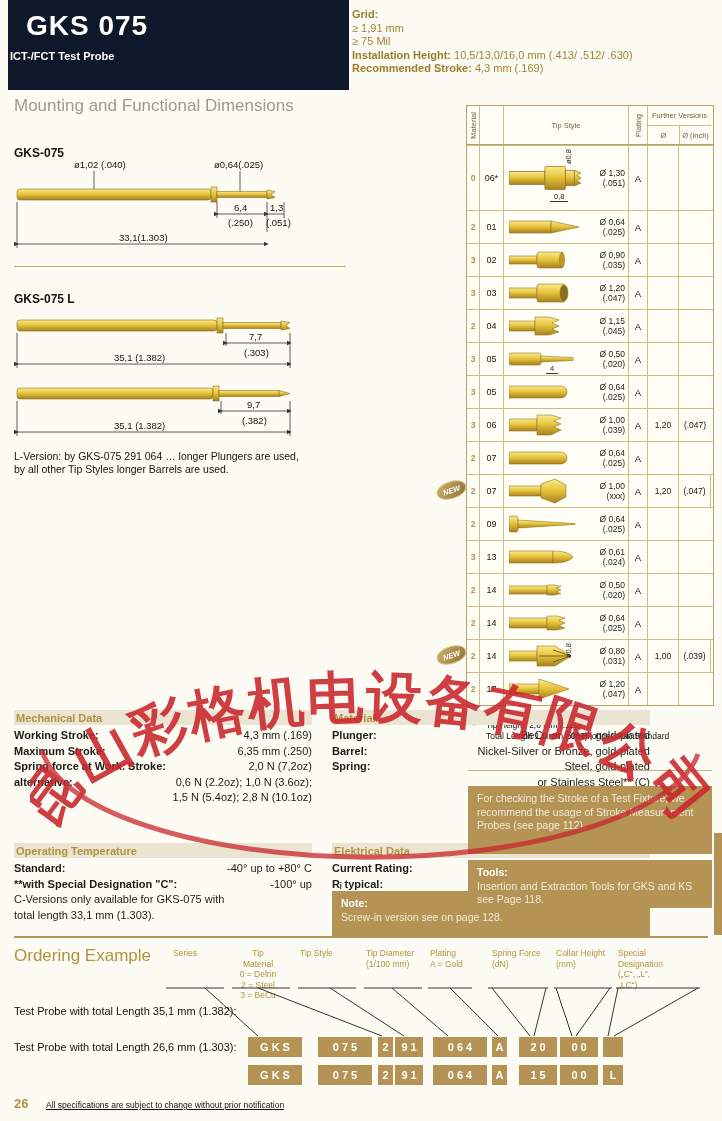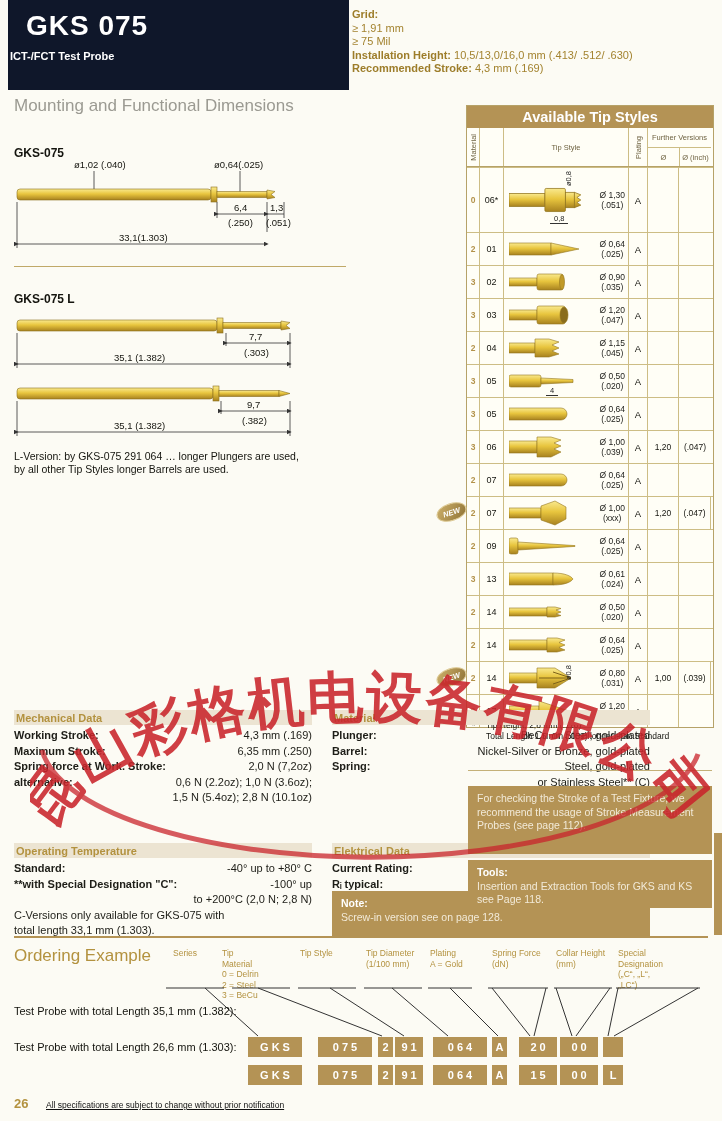--- a/index.html
+++ b/index.html
@@ -37,21 +37,21 @@
   .fv-bot span:first-child{border-right:1px solid #cdbd85;}
   .trow{display:grid;grid-template-columns:13px 24px 125px 19px 31px 32px;height:32px;border-top:1px solid #cdbd85;position:relative;}
   .trow.tall{height:64px;}
   .trow>div{border-right:1px solid #cdbd85;display:flex;align-items:center;justify-content:center;overflow:visible;}
   .trow>div:last-child{border-right:none;}
   .c-mat{font-size:8.5px;font-weight:bold;color:#b3924a;}
   .c-code{font-size:9px;color:#15150f;}
   .c-tip{position:relative;justify-content:flex-start!important;}
   .c-tip svg{position:absolute;left:5px;top:50%;transform:translateY(-50%);}
   .dia{position:absolute;right:3px;top:50%;transform:translateY(-50%);font-size:8.5px;line-height:10px;
-       text-align:center;color:#1c1c18;}
+       text-align:right;color:#1c1c18;}
   .c-pl{font-size:9.5px;color:#15150f;}
   .c-fv{font-size:8.5px;color:#15150f;}
   .dim{position:absolute;font-size:7.5px;color:#222;}
   .dim.flat{bottom:1px;left:42px;border-bottom:1px solid #333;padding:0 4px;}
   .tall .dim.flat{bottom:8px;left:46px;}
   .dim.rot{top:6px;right:52px;transform:rotate(-90deg);transform-origin:center;}
   .new-badge{position:absolute;left:-31px;top:6px;width:29px;height:16px;border-radius:50%;
      background:linear-gradient(135deg,#cdb06b,#8f7336);border:1px solid #dcc892;color:#fff;
      font-size:7.5px;font-style:italic;font-weight:bold;display:flex;align-items:center;justify-content:center;
      transform:rotate(-18deg);}
@@ -171,21 +171,20 @@
     <line class="dimline" x1="3" y1="126" x2="276" y2="126" marker-start="url(#arr)" marker-end="url(#arr)"></line>
     <text class="dimtxt" x="100" y="123">35,1 (1.382)</text>
   </svg>
 
   <div class="lnote">
     <div>L-Version: by GKS-075 291 064 … longer Plungers are used,</div>
     <div>by all other Tip Styles longer Barrels are used.</div>
   </div>
 
   <div class="tiptable">
-    <div class="tt-title">Available Tip Styles</div>
     <div class="tt-head">
       <div>
           <span class="vt">Material</span>
         </div>
       <div></div>
       <div>Tip Style</div>
       <div>
           <span class="vt">Plating</span>
         </div>
       <div class="fv-wrap" style="grid-column:5/7;display:flex;align-items:center;">
@@ -483,24 +482,20 @@
   <div class="block" style="left:14px;top:843px;width:298px">
       <div class="band">Operating Temperature</div>
       <div class="sline">
         <span class="lbl">Standard:</span>
         <span class="val">-40° up to +80° C</span>
       </div>
       <div class="sline">
         <span class="lbl">**with Special Designation "C":</span>
         <span class="val">-100° up</span>
       </div>
-      <div class="sline">
-        <span class="lbl"></span>
-        <span class="val">to +200°C (2,0 N; 2,8 N)</span>
-      </div>
       <div class="pline">C-Versions only available for GKS-075 with</div>
       <div class="pline">total length 33,1 mm (1.303).</div>
     </div>
   <div class="block" style="left:332px;top:843px;width:318px">
       <div class="band">Elektrical Data</div>
       <div class="sline">
         <span class="lbl">Current Rating:</span>
         <span class="val">3 - 4 A</span>
       </div>
       <div class="sline">
@@ -521,21 +516,21 @@
   <div class="goldbox" style="left:468px;top:860px;width:244px;height:48px">
     <b>Tools:</b><br>
     <span>Insertion and Extraction Tools for GKS and KS see Page 118.</span>
   </div>
   <div class="right-tab"></div>
 
   <div class="main-sep"></div>
   <div class="ord-title">Ordering Example</div>
   <div>
       <div class="ord-col" style="left: 173px;">Series</div>
-      <div class="ord-col" style="left: 222px;">Tip
+      <div class="ord-col" style="left: 222px; text-align: center;">Tip
 Material
 0 = Delrin
 2 = Steel
 3 = BeCu</div>
       <div class="ord-col" style="left: 300px;">Tip Style</div>
       <div class="ord-col" style="left: 366px;">Tip Diameter
 (1/100 mm)</div>
       <div class="ord-col" style="left: 430px;">Plating
 A = Gold</div>
       <div class="ord-col" style="left: 492px;">Spring Force

